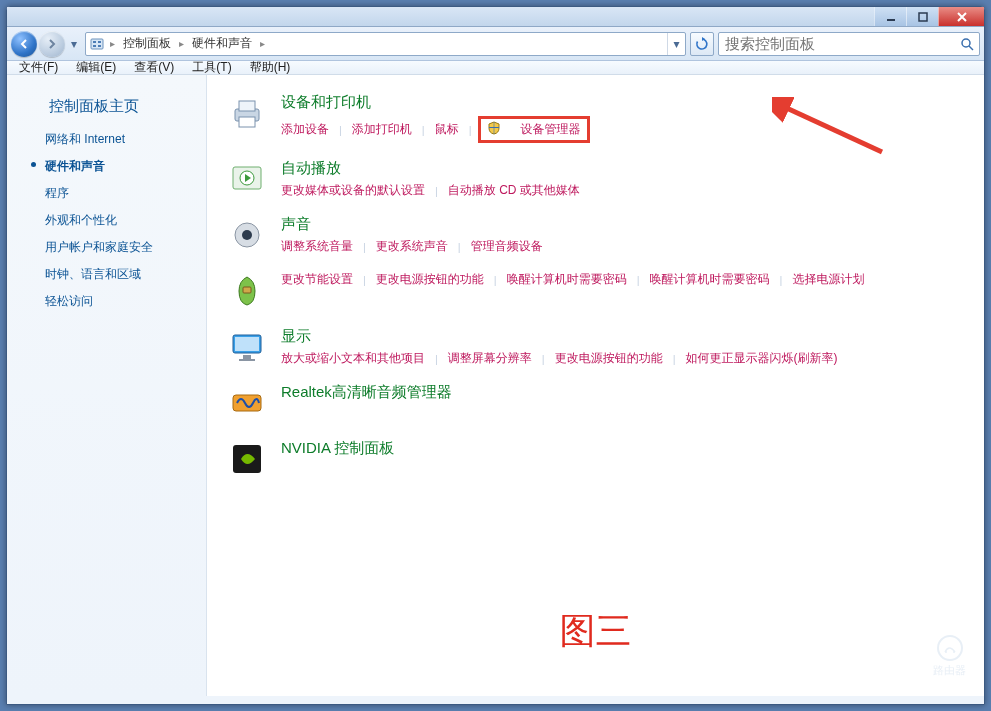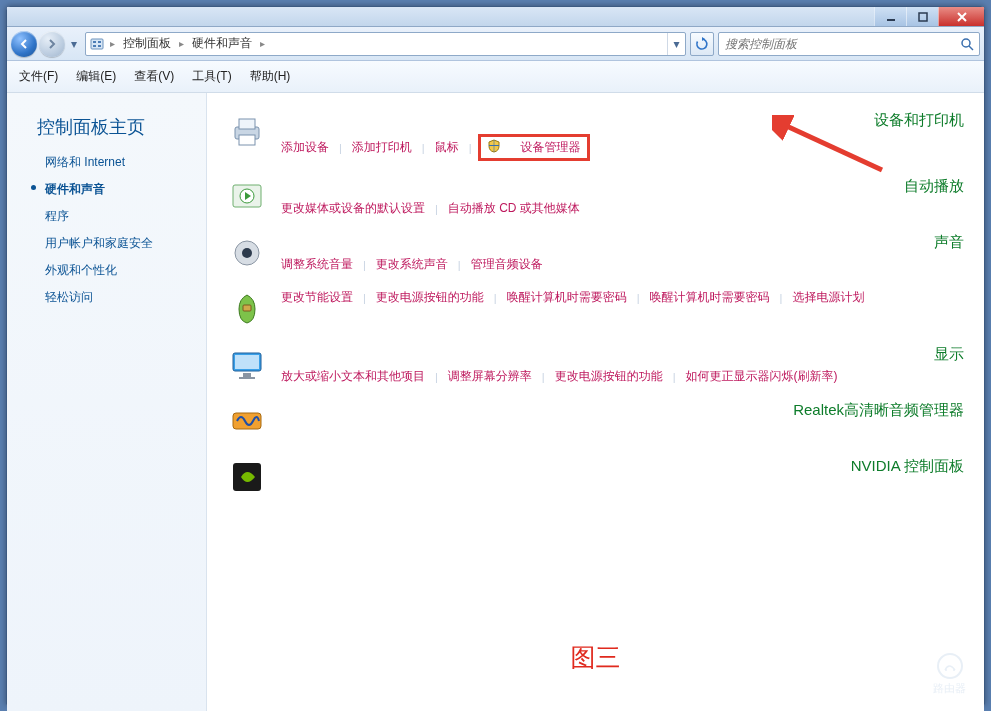--- a/index.html
+++ b/index.html
@@ -85,48 +85,49 @@
     width:24px;height:24px;border:1px solid #8ea9c8;border-radius:2px;
     background:linear-gradient(#f7fbff,#dce8f5);
     display:flex;align-items:center;justify-content:center;
     color:#2f74c8;
   }
   .search {
     width:262px;height:24px;border:1px solid #8ea9c8;border-radius:2px;background:#fff;
     display:flex;align-items:center;
   }
   .search input {
-    flex:1;border:none;outline:none;font-size:12px;padding:0 6px;color:#333;
-    background:transparent;font-style:italic;color:#888;
+    flex:1;border:none;outline:none;font-size:15px;padding:0 6px;color:#333;
+    background:transparent;color:#888;
   }
   .search .sico {width:24px;display:flex;align-items:center;justify-content:center;color:#3a6fae;}
 
   
   .menubar {
-    height:32px; background:linear-gradient(#f7fbff,#e9f1fa);
+    height:14px; background:linear-gradient(#f7fbff,#e9f1fa);
     border-bottom:1px solid #d0dce9;
     display:flex; align-items:center; gap:2px;
     padding:0 4px; font-size:12px; color:#222;
   }
   .menubar span { padding:2px 8px; }
   
   
   .body {
     display:flex; height:calc(100% - 20px - 34px - 22px);
     background:#fff;
   }
   .sidebar {
     width:200px;
     background:linear-gradient(#f4f8fc,#eef4fb);
     border-right:1px solid #d9e3ee;
     padding:18px 0 0 0;
   }
   .side-head {
-    color:#0b5394; font-size:18px;
+    color:#0b5394; font-size:15px;
     padding:4px 14px 10px 30px;
+    margin-left:12px;
   }
   .side-item {
     color:#0b5394; font-size:12px;
     padding:5px 14px 5px 38px;
     cursor:pointer;
   }
   .side-item.active {
     font-weight:bold; color:#0b5394;
     position:relative;
   }
@@ -139,21 +140,21 @@
     position:relative;
   }
   .cat {
     display:flex; gap:14px; margin-bottom:16px;
   }
   .cat-icon {
     width:40px;height:40px;flex-shrink:0;
     display:flex;align-items:center;justify-content:center;
     border-radius:4px;
   }
-  .cat-body { flex:1;text-align:right; }
+  .cat-body { flex:1; }
   .cat-title {
     color:#0d7c2a; font-size:15px; margin-bottom:4px;
   }
   .links {
     display:flex; flex-wrap:wrap; align-items:center;
     row-gap:4px;
   }
   .links a {
     color:#be185d; text-decoration:none; font-size:12px;
   }
@@ -167,21 +168,21 @@
   .arrow-svg {
     position:absolute;
     left:565px; top:22px;
     pointer-events:none;
   }
 
   .caption {
     position:absolute;
     left:0; width:100%; text-align:center;
     bottom:40px;
-    color:#e02a1e; font-size:25px; font-family: "SimSun","Songti SC",serif;
+    color:#e02a1e; font-size:36px; font-family: "SimSun","Songti SC",serif;
   }
   .watermark {
     position:absolute; right:18px; bottom:18px;
     color:#d6e2ef; opacity:.55; font-size:11px;
     display:flex;flex-direction:column;align-items:center;gap:2px;
   }
   .watermark .circ{
     width:26px;height:26px;border:2px solid #d6e2ef;border-radius:50%;
     display:flex;align-items:center;justify-content:center;
   }
@@ -269,22 +270,23 @@
     <span>帮助(H)</span>
   </div>
 
   <div class="body">
     <div class="sidebar">
       <div class="side-head">控制面板主页</div>
       <div id="side-list">
           <div class="side-item">网络和 Internet</div>
           <div class="side-item active">硬件和声音</div>
           <div class="side-item">程序</div>
+          <div class="side-item">外观和个性化</div>
           <div class="side-item">用户帐户和家庭安全</div>
-          <div class="side-item">外观和个性化</div>
+          <div class="side-item">时钟、语言和区域</div>
           <div class="side-item">轻松访问</div>
         </div>
     </div>
     <div class="content">
       <div id="cat-list">
           <div class="cat">
             <div class="cat-icon">
               <svg width="36" height="36" viewBox="0 0 36 36">
                 <rect x="6" y="14" width="24" height="12" rx="2" fill="#c9d6e4" stroke="#7a92ad"></rect>
                 <rect x="10" y="6" width="16" height="10" fill="#eef4fa" stroke="#7a92ad"></rect>

